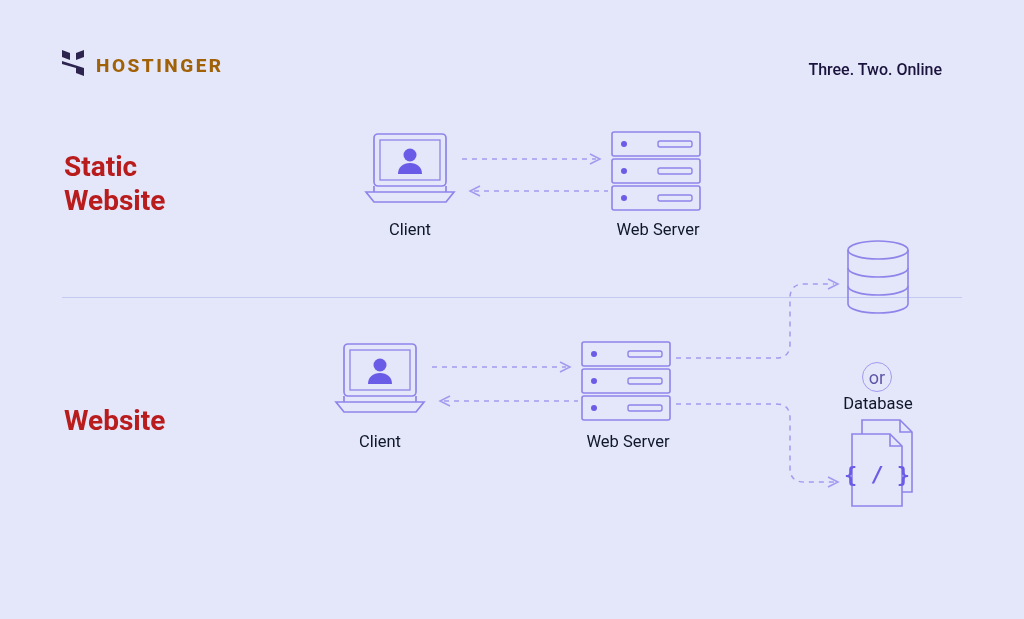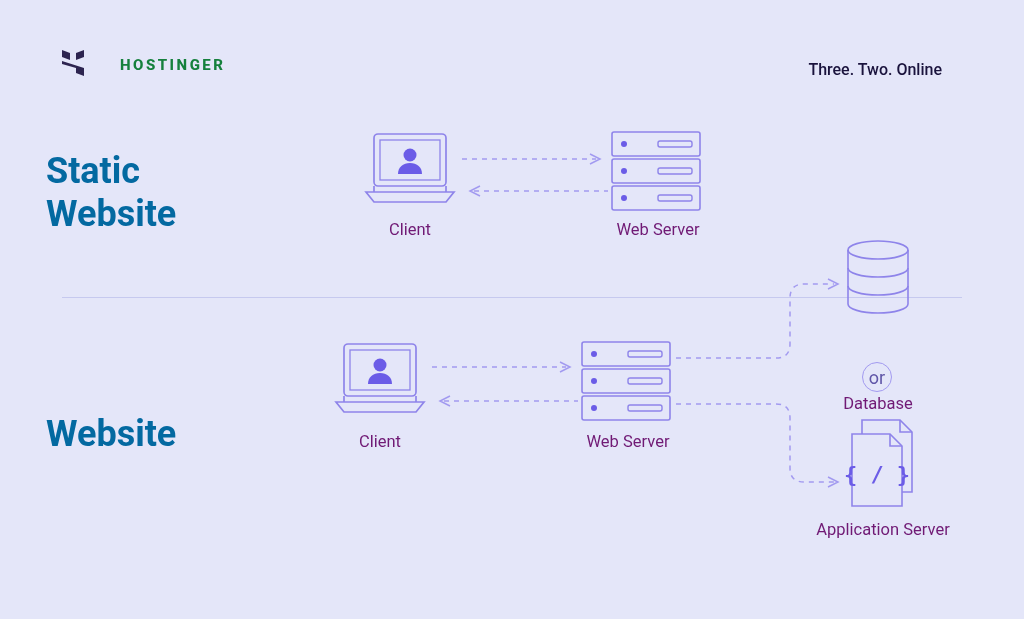--- a/index.html
+++ b/index.html
@@ -17,34 +17,34 @@
     background:var(--bg);
     font-family:-apple-system,BlinkMacSystemFont,"Segoe UI",Roboto,Helvetica,Arial,sans-serif;
     color:var(--ink);
     overflow:hidden;
   }
   .stage{position:relative;width:1024px;height:619px;}
   
   .brand{
     position:absolute;left:62px;top:50px;display:flex;align-items:center;gap:12px;
   }
-  .brand-text{font-weight:800;font-size:15px;letter-spacing:2.5px;color:#15803d;margin-left:24px;}
+  .brand-text{font-weight:800;font-size:19px;letter-spacing:2.5px;color:#a16207;}
   .tagline{
     position:absolute;right:82px;top:60px;font-size:16px;color:#1a133d;font-weight:500;
   }
   
-  .title{position:absolute;left:46px;font-size:36px;font-weight:700;line-height:1.2;color:#0369a1;}
+  .title{position:absolute;left:64px;font-size:28px;font-weight:700;line-height:1.2;color:#b91c1c;}
   .title.static{top:150px;}
   .title.dynamic{top:370px;}
   
   .divider{
     position:absolute;left:62px;right:62px;top:297px;height:1px;background:var(--grid-line);
   }
   
-  .label{position:absolute;font-size:16.5px;color:#701a75;text-align:center;}
+  .label{position:absolute;font-size:16.5px;color:#0f172a;text-align:center;}
   
   .icon{position:absolute;}
   .icon svg{display:block;}
   
   .or-pill{
     position:absolute;width:30px;height:30px;border:1px solid var(--violet-light);
     border-radius:50%;display:flex;align-items:center;justify-content:center;
     font-size:18px;color:#6157a8;background:var(--bg);
   }
   
@@ -216,15 +216,14 @@
 
         <path d="M18 2h38l12 12v60H18z"></path>
         <path d="M56 2v12h12"></path>
 
         <path d="M8 16h38l12 12v60H8z" fill="#e4e6f9"></path>
         <path d="M46 16v12h12"></path>
       </g>
       <text x="33" y="64" text-anchor="middle" font-size="22" fill="#6b5ce7" font-family="monospace" font-weight="600">{ / }</text>
     </svg>
   </div>
-  <div class="label" style="left:808px;top:520px;width:150px;">Application Server</div>
 
 </div>
 
 </body></html>

